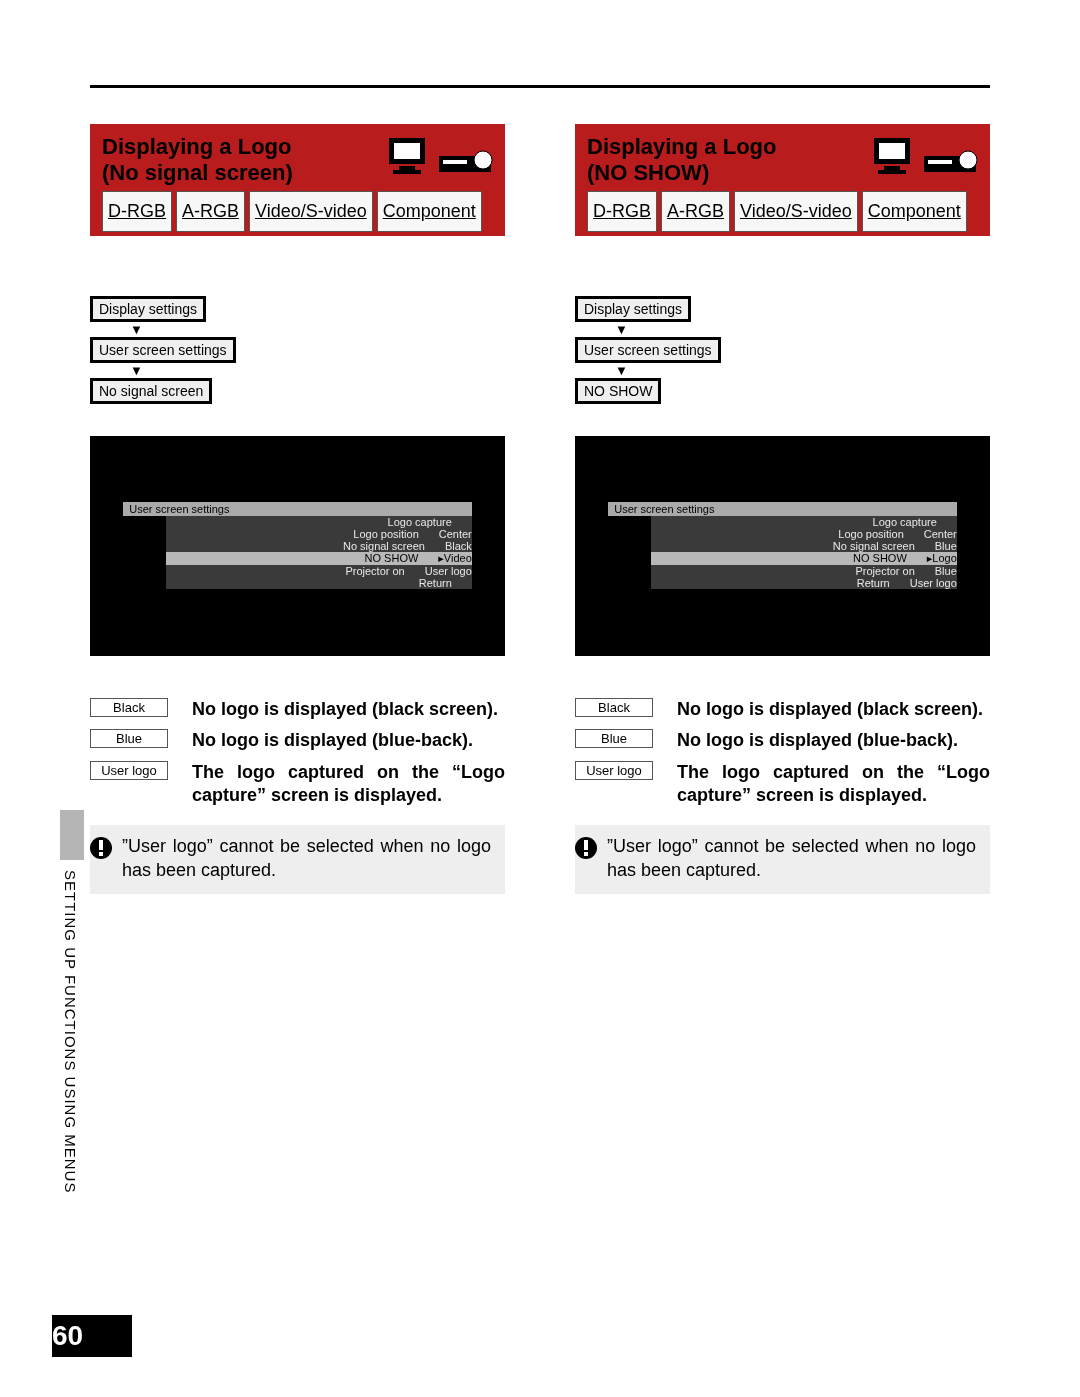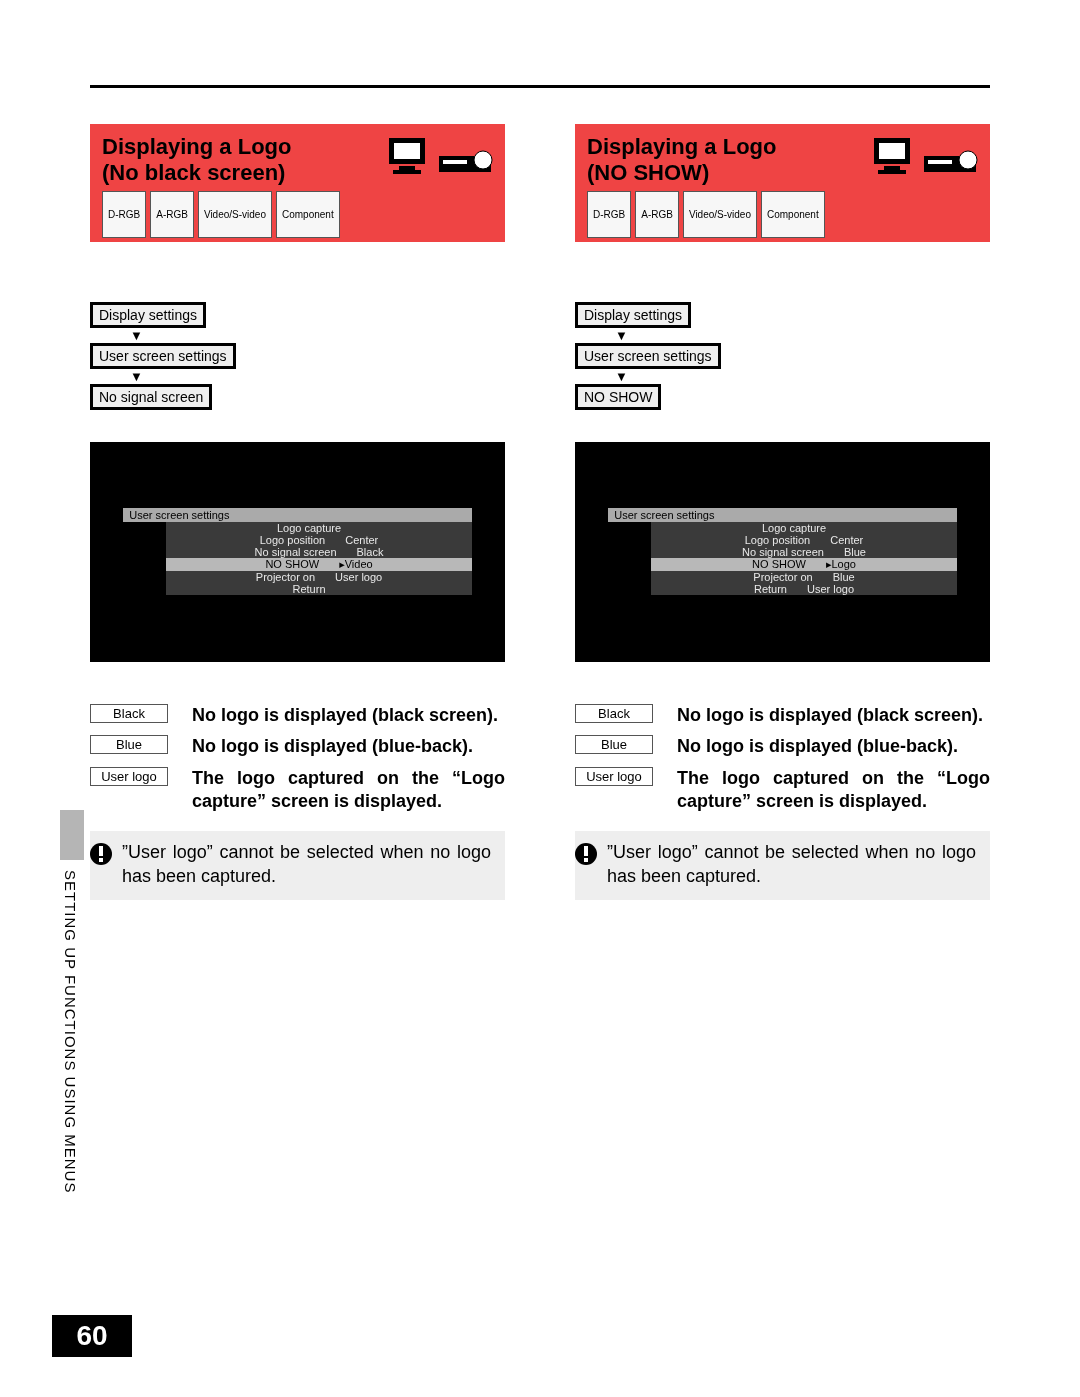--- a/index.html
+++ b/index.html
@@ -13,34 +13,34 @@
   .page {
     width: 1080px;
     height: 1397px;
     padding: 85px 90px 0 90px;
     position: relative;
   }
   .hr { border-top: 3px solid #000; margin-bottom: 36px; }
   .cols { display: flex; gap: 70px; }
   .col { flex: 1; position: relative; }
   .header {
-    background: #ef4444;
+    background: #b91c1c;
     padding: 10px 12px 4px 12px;
     position: relative;
     min-height: 92px;
   }
   .title { font-size: 22px; font-weight: bold; line-height: 1.2; }
   .icons {
     position: absolute; right: 8px; top: 12px;
     display: flex; gap: 8px; align-items: flex-end;
   }
   .inputs { margin-top: 4px; display: flex; gap: 4px; flex-wrap: wrap; }
   .tag {
     border: 1px solid #555; background: #f7f7f7;
-    font-size: 10px; padding: 17px 5px;
+    font-size: 18px; padding: 9px 5px; text-decoration: underline;
   }
   .intro { font-size: 18px; text-align: justify; margin: 14px 2px 0 2px; line-height: 1.35; }
   .path { margin-top: 60px; }
   .path-box {
     border: 3px solid #000000; background: #efefef;
     font-size: 14px; padding: 2px 6px; display: inline-block;
   }
   .arrow-down { font-size: 13px; line-height: 1; margin: 1px 0 1px 40px; }
   .osd {
     background: #000; width: 100%; height: 220px;
@@ -49,21 +49,21 @@
   }
   .osd-inner {
     width: 84%;
     font-size: 11px;
     font-family: Arial, sans-serif;
   }
   .osd-head {
     background: #aaa; color: #000; padding: 1px 6px;
   }
   .osd-row {
-    display: flex; justify-content: center;
+    display: flex; justify-content: flex-end;
     padding: 0 0;
     margin-left: 43px;
   }
   .osd-dark { background: #3a3a3a; color: #e8e8e8; }
   .osd-sel  { background: #b8b8b8; color: #000; }
   .osd-row .val { padding-left: 20px; }
   .options { margin-top: 42px; }
   .opt { display: flex; align-items: flex-start; margin-bottom: 8px; }
   .opt .lab {
     border: 1px solid #555; font-size: 13px; text-align: center;
@@ -95,40 +95,40 @@
   }
   .vlabel {
     position: absolute; left: 62px; top: 870px;
     writing-mode: vertical-rl;
     font-size: 15px; letter-spacing: 1px;
   }
   .pgnum {
     position: absolute; left: 52px; bottom: 40px;
     background: #000; color: #fff;
     font-size: 28px; font-weight: bold;
-    width: 80px; height: 42px; line-height: 42px; text-align: center;
+    width: 80px; height: 42px; line-height: 42px; 
   }
 </style>
 </head>
 <body>
 
 <div class="page">
   <div class="hr"></div>
 
   <div class="side-tab"></div>
   <div class="vlabel">SETTING UP FUNCTIONS USING MENUS</div>
   <div class="pgnum">60</div>
 
   <div class="cols">
 
     <div class="col">
       <div class="header">
         <div class="title">
           <span>Displaying a Logo</span><br>
-          <span>(No black screen)</span>
+          <span>(No signal screen)</span>
         </div>
         <div class="icons">
           <svg width="44" height="40">
               <rect x="4" y="2" width="36" height="26" fill="#000"></rect>
               <rect x="9" y="7" width="26" height="16" fill="#fff"></rect>
               <rect x="14" y="30" width="16" height="4" fill="#000"></rect>
               <rect x="8" y="34" width="28" height="4" fill="#000"></rect>
             </svg>
           <svg width="60" height="28">
               <rect x="2" y="8" width="52" height="16" fill="#000"></rect>

